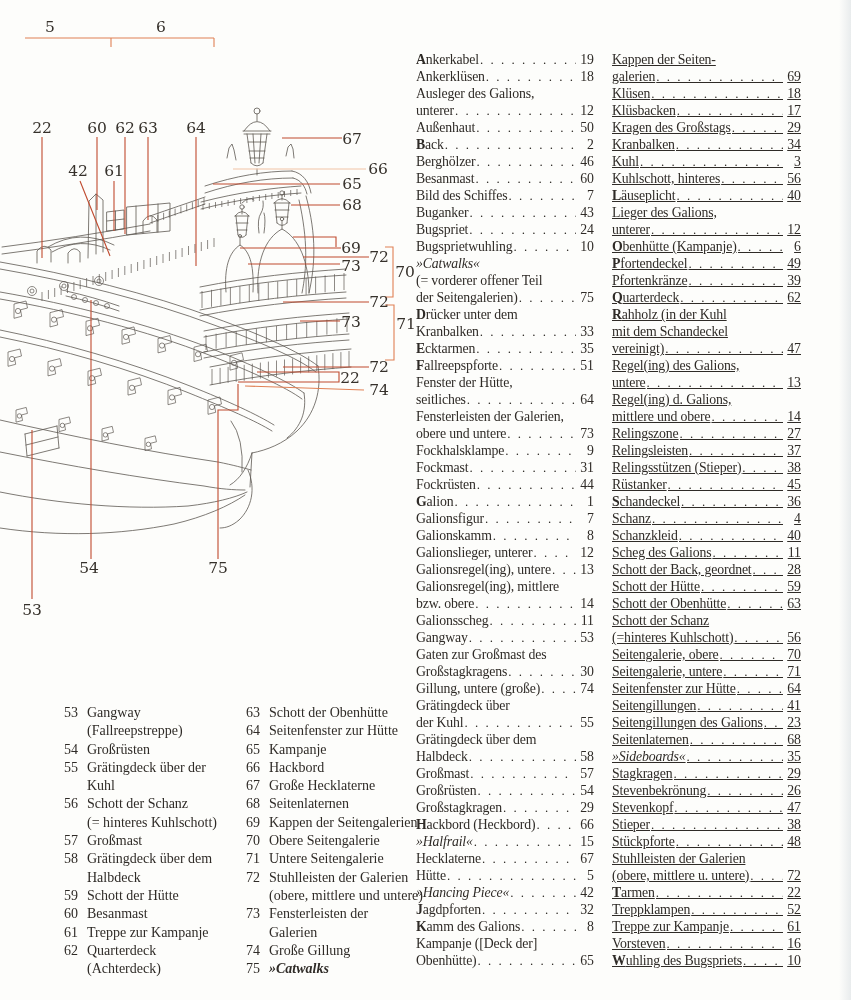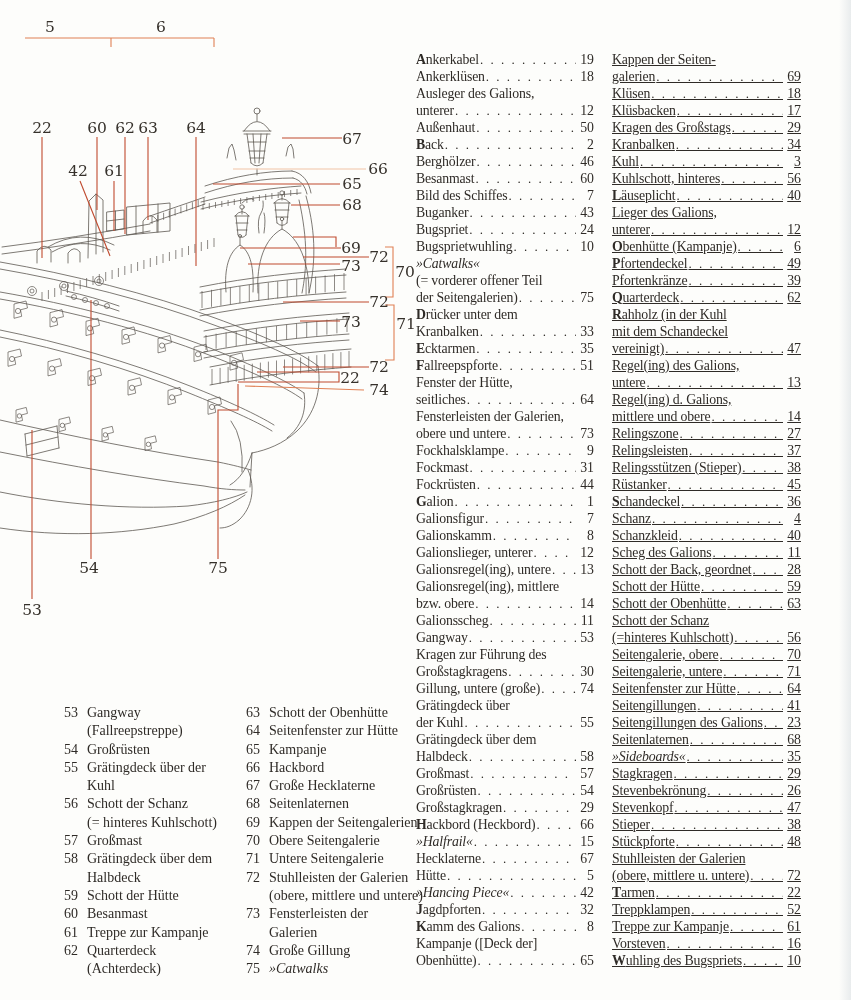--- a/index.html
+++ b/index.html
@@ -29,21 +29,21 @@
   .g-line .lead{font-weight:bold;}
   .g-line .dots{flex:1 1 auto; min-width:0; overflow:hidden; white-space:nowrap; margin:0 1px;}
   .g-line .dots::after{content:". . . . . . . . . . . . . . . . . . . . . . . . . . . ."; letter-spacing:2px; font-size:13px;}
   .g-line .num{flex:0 0 auto; width:17px; text-align:right;}
   
   .legend-col{position:absolute; top:704px; font-size:14px; line-height:18.3px;}
   #legend-col1{left:54px; width:184px;}
   #legend-col2{left:236px; width:192px;}
   .l-line{display:grid; grid-template-columns:24px 1fr; column-gap:9px; white-space:nowrap;}
   .l-line .lnum{text-align:right;}
-  .l-line .ltext.it{font-style:italic;}
+  .l-line .ltext.it{font-style:italic;font-weight:bold;}
   
   .diagram{position:absolute; left:0; top:0; width:430px; height:660px;}
   svg text{font-family:"DejaVu Serif","Liberation Serif",serif;}
 </style>
 </head>
 <body>
 
 <div class="page">
   <div class="edge-band"></div>
 
@@ -374,21 +374,21 @@
         <span class="term">Galionsscheg</span>
         <span class="dots"></span>
         <span class="num">11</span>
       </div>
       <div class="g-line">
         <span class="term">Gangway</span>
         <span class="dots"></span>
         <span class="num">53</span>
       </div>
       <div class="g-line">
-        <span class="term">Kragen zur Führung des</span>
+        <span class="term">Gaten zur Großmast des</span>
       </div>
       <div class="g-line">
         <span class="term">Großstagkragens</span>
         <span class="dots"></span>
         <span class="num">30</span>
       </div>
       <div class="g-line">
         <span class="term">Gillung, untere (große)</span>
         <span class="dots"></span>
         <span class="num">74</span>

